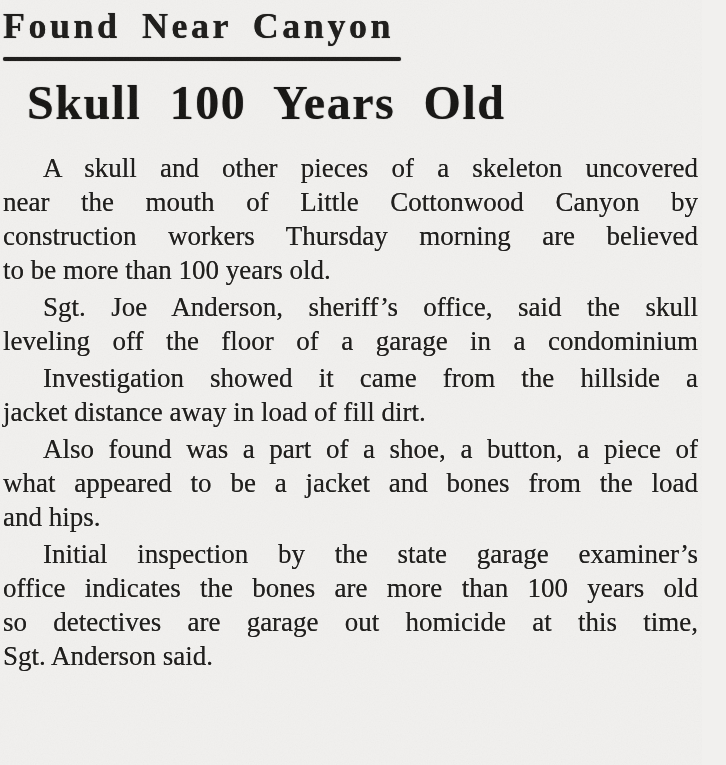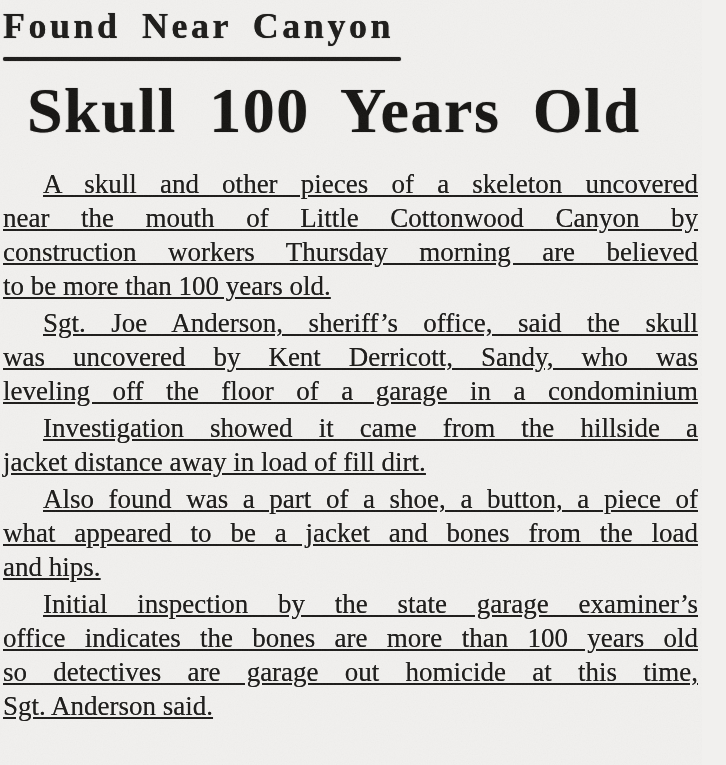--- a/index.html
+++ b/index.html
@@ -49,38 +49,38 @@
     width: 398px;
     height: 4px;
     margin-top: 10px;
     background: var(--color-ink, #1c1b19);
     border-radius: 2px;
     box-shadow: 0 0 1px rgba(28,27,25,0.7);
   }
 
   .headline {
     margin: 18px 0 0 24px;
-    font-size: 64px;
+    font-size: 48px;
     font-weight: bold;
     letter-spacing: 1.5px;
     word-spacing: 15px;
     line-height: 1.0;
     white-space: nowrap;
     color: var(--color-headline, #151412);
     text-shadow: 0 0 1px rgba(21,20,18,0.6);
   }
 
   .body-copy {
     margin-top: 24px;
     font-size: 27px;
     line-height: 34px;
     text-shadow: 0 0 0.6px rgba(28,27,25,0.75);
   }
 
-  .para { margin-bottom: 3px; text-decoration: underline; }
+  .para { margin-bottom: 3px; }
 
   .line {
     display: block;
     text-align: justify;
     text-align-last: justify;
   }
 
   .line.first { text-indent: 40px; }
 
   .line.last { text-align-last: left; }
@@ -102,21 +102,20 @@
 
       <p class="para">
         <span class="line first">A skull and other pieces of a skeleton uncovered</span>
         <span class="line">near the mouth of Little Cottonwood Canyon by</span>
         <span class="line">construction workers Thursday morning are believed</span>
         <span class="line last">to be more than 100 years old.</span>
       </p>
 
       <p class="para">
         <span class="line first">Sgt. Joe Anderson, sheriff’s office, said the skull</span>
-        <span class="line">was uncovered by Kent Derricott, Sandy, who was</span>
         <span class="line">leveling off the floor of a garage in a condominium</span>
       </p>
 
       <p class="para">
         <span class="line first">Investigation showed it came from the hillside a</span>
         <span class="line last">jacket distance away in load of fill dirt.</span>
       </p>
 
       <p class="para">
         <span class="line first">Also found was a part of a shoe, a button, a piece of</span>

